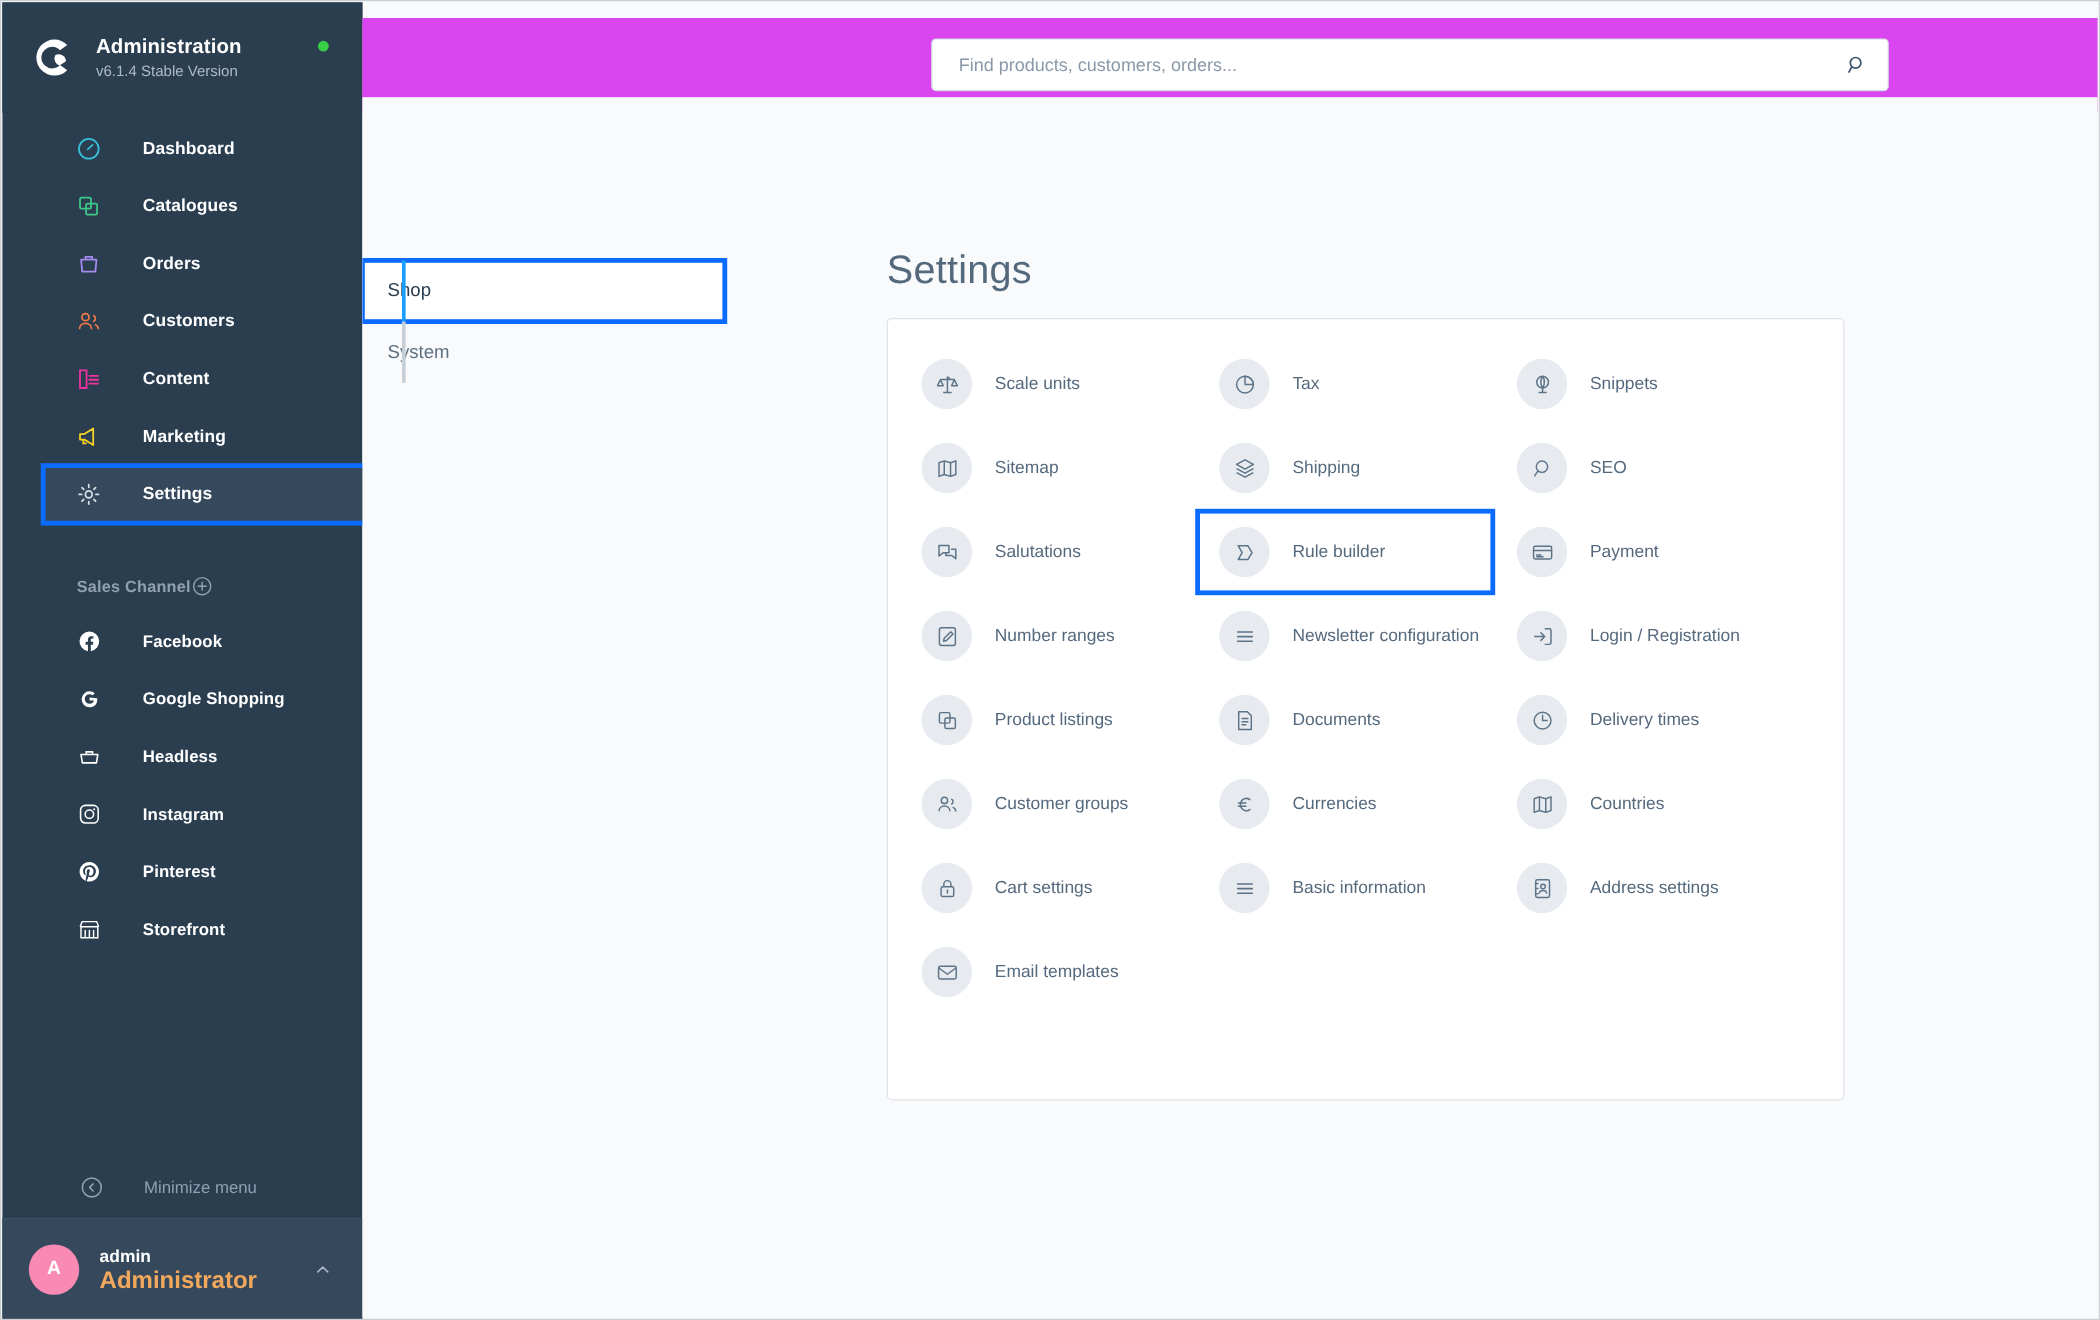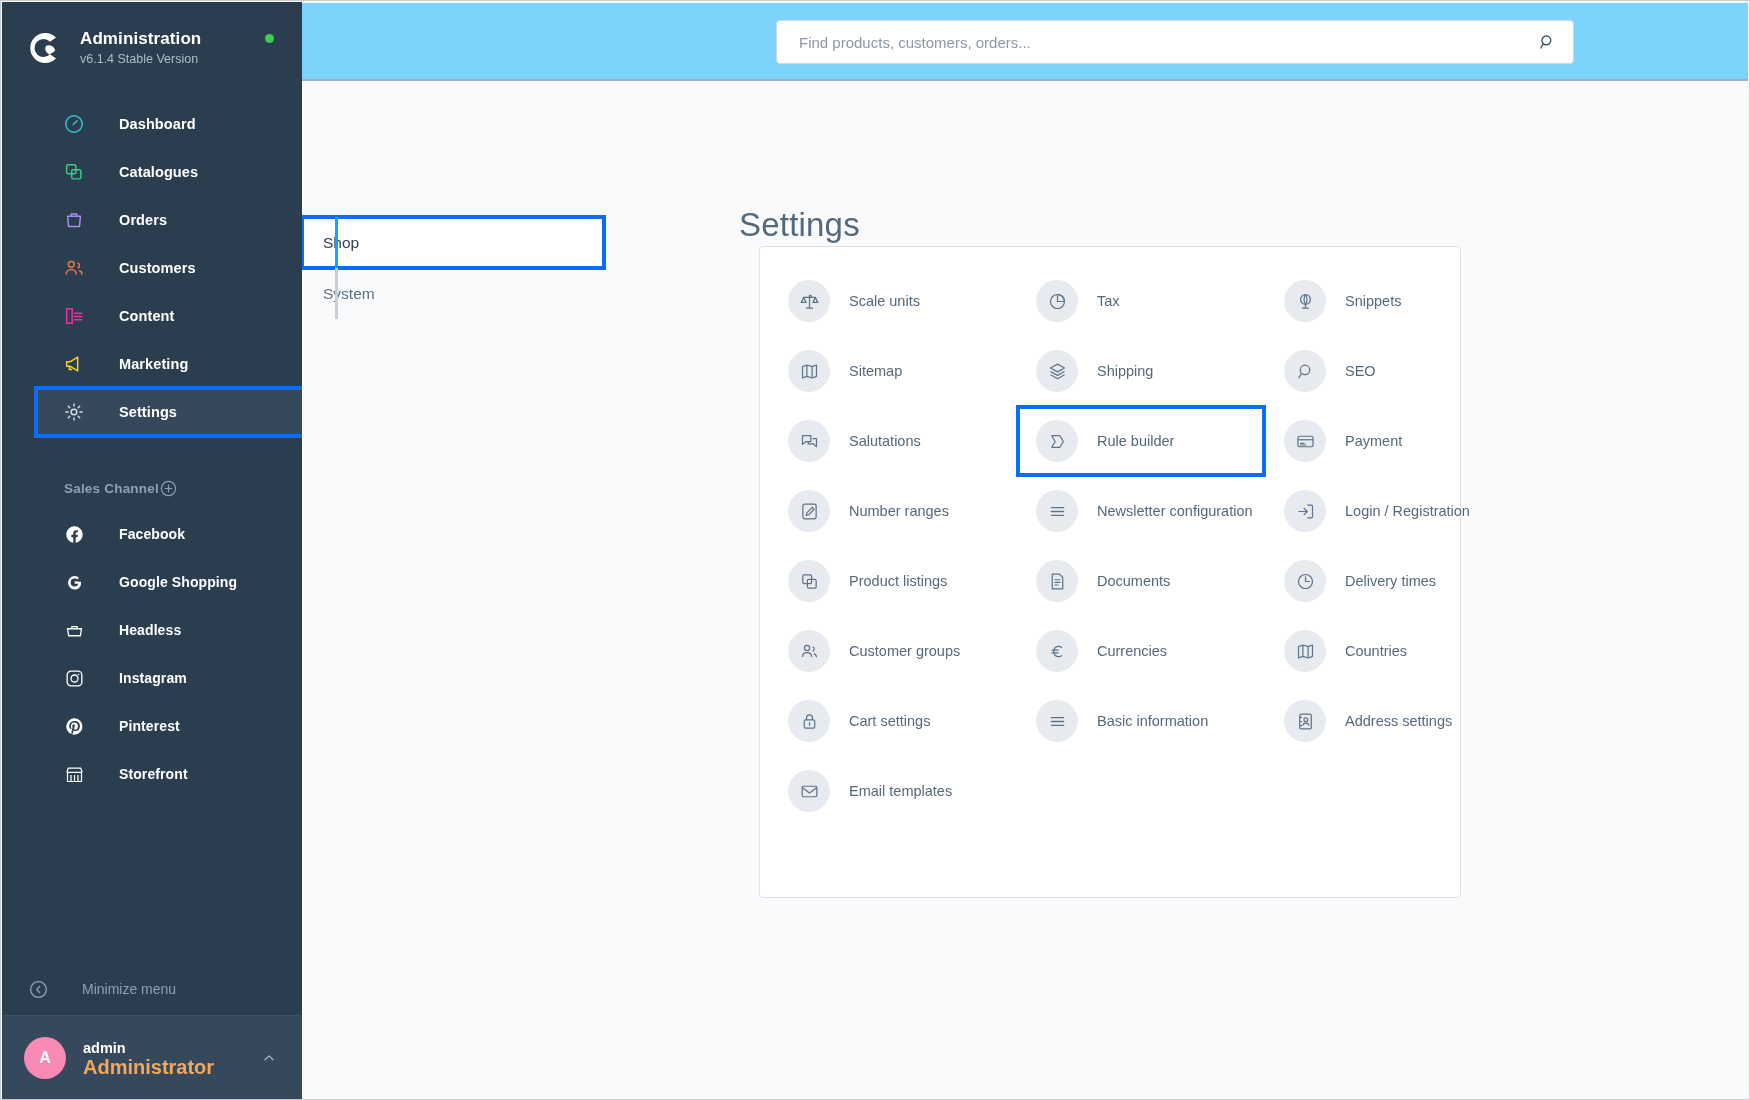--- a/index.html
+++ b/index.html
@@ -80,20 +80,21 @@
   }
   .sc-item { height: 48px; }
   .sc-item .lbl { font-size: 14px; }
 
   .spacer { flex: 1 1 auto; }
 
   .minimize {
     display: flex; align-items: center;
     height: 52px; padding-left: 26px;
     cursor: pointer;
+    margin-left: 38px;
   }
   .minimize .lbl {
     margin-left: 33px; color: #90a0b3; font-size: 14px; font-weight: normal;
   }
 
   .userbar {
     display: flex; align-items: center;
     height: 84px;
     padding: 0 24px 0 22px;
     background: #36495c;
@@ -108,23 +109,23 @@
     flex: 0 0 42px;
   }
   .user-meta { margin-left: 17px; flex: 1 1 auto; }
   .user-name { color: #ffffff; font-size: 14.5px; font-weight: bold; line-height: 19px; }
   .user-role { color: #f1a85c; font-size: 20px; font-weight: bold; line-height: 19px; }
   .chev { color: #aebaca; }
 
   
   .topbar {
     position: absolute;
-    left: 301px; top: 2px; right: 1px;
+    left: 301px; top: 14px; right: 1px;
     height: 78px;
-    background: #7dd3fc;
+    background: #d946ef;
     border-bottom: 2px solid #9fb0c2;
   }
   .search-wrap {
     position: absolute;
     left: 474px; top: 17px;
     width: 798px; height: 44px;
   }
   .search-box {
     width: 100%; height: 100%;
     border: 1px solid #d1d9e0; border-radius: 4px;
@@ -179,26 +180,25 @@
   .page-title {
     position: absolute;
     left: 437px; top: 125px;
     font-size: 33px; color: #55697d; font-weight: normal;
     letter-spacing: .2px;
   }
 
   
   .card {
     position: absolute;
-    left: 437px; top: 165px;
-    width: 702px; height: 652px;
+    left: 437px; top: 184px;
+    width: 798px; height: 652px;
     background: #ffffff;
     border: 1px solid #dfe3e8;
     border-radius: 4px;
-    margin-left: 20px;
   }
   .grid {
     position: absolute;
     left: 0; top: 0; right: 0;
     padding: 19px 0 0 0;
     display: grid;
     grid-template-columns: 248px 248px 248px;
     grid-auto-rows: 70px;
     column-gap: 0px;
     justify-content: start;

